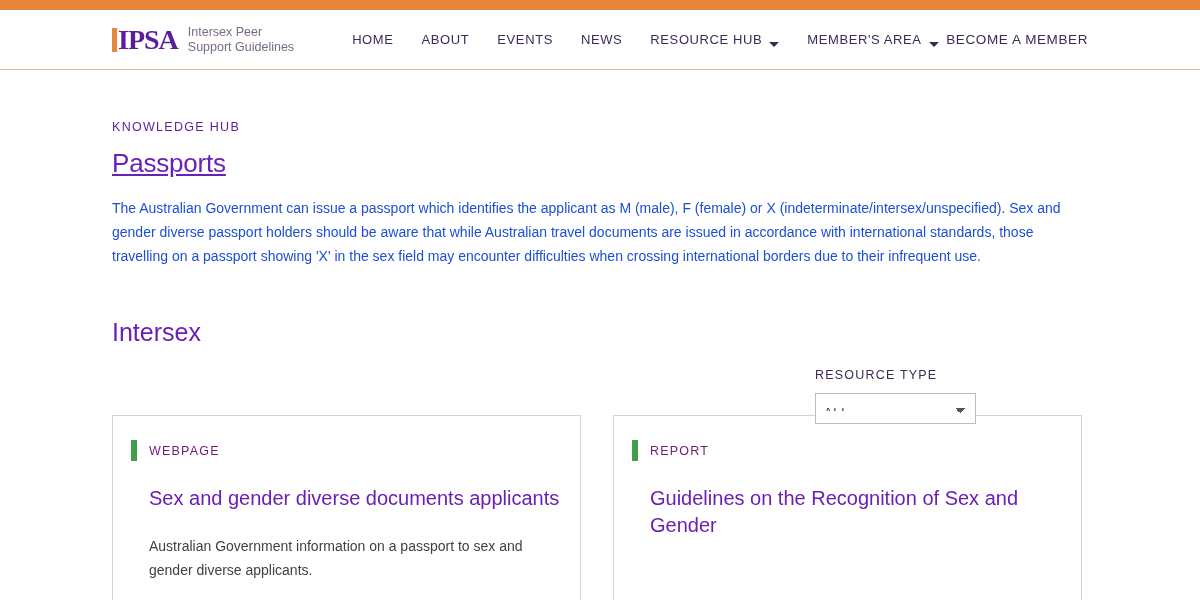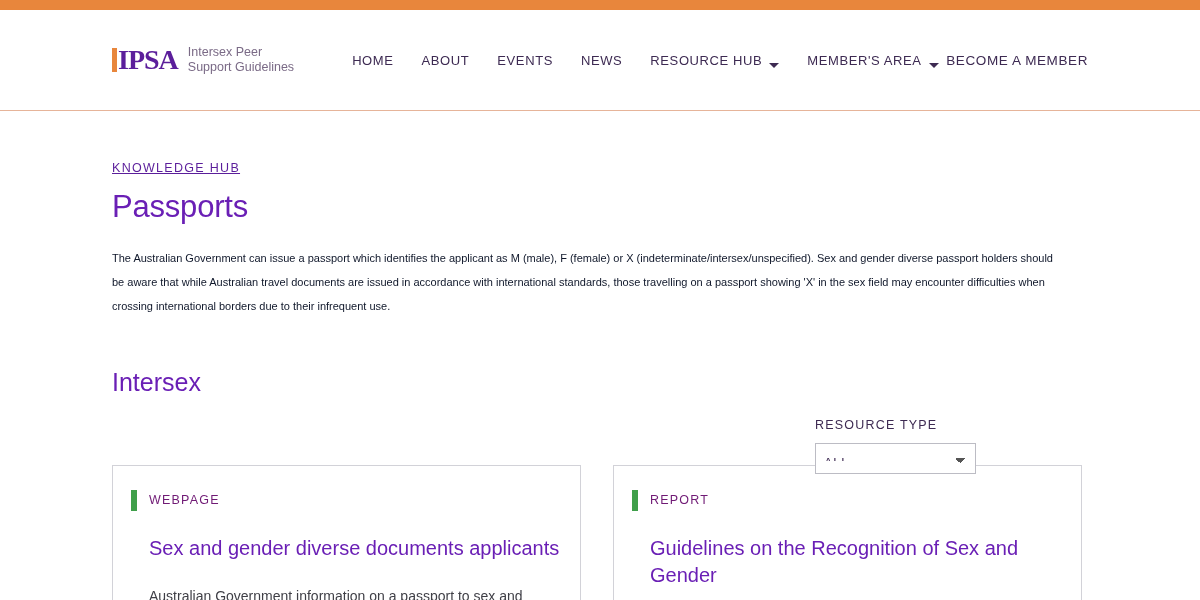--- a/index.html
+++ b/index.html
@@ -15,21 +15,21 @@
 
   
   .top-bar {
     height: 10px;
     width: 100%;
     background: #e8863c;
   }
 
   
   .header {
-    height: 101px;
+    height: 60px;
     width: 100%;
     background: #ffffff;
     border-bottom: 1px solid #e6b499;
     display: flex;
     align-items: center;
     padding: 0 112px;
     position: relative;
   }
 
   .logo {
@@ -101,36 +101,36 @@
   .main {
     padding: 0 112px;
   }
 
   .eyebrow {
     margin-top: 50px;
     font-size: 12.5px;
     letter-spacing: 1.3px;
     color: #5b1e9b;
     text-transform: uppercase;
-    text-decoration: underline;
   }
 
   .page-title {
     margin-top: 14px;
-    font-size: 31px;
+    font-size: 26px;
     color: #6a1fb5;
     font-weight: normal;
     letter-spacing: -0.2px;
+    text-decoration: underline;
   }
 
   .intro {
     margin-top: 4px;
-    font-size: 11px;
+    font-size: 14px;
     line-height: 24px;
-    color: #0f172a;
+    color: #1d4ed8;
     max-width: 952px;
   }
 
   .section-title {
     margin-top: 50px;
     font-size: 25px;
     color: #6a1fb5;
     font-weight: normal;
   }
 

